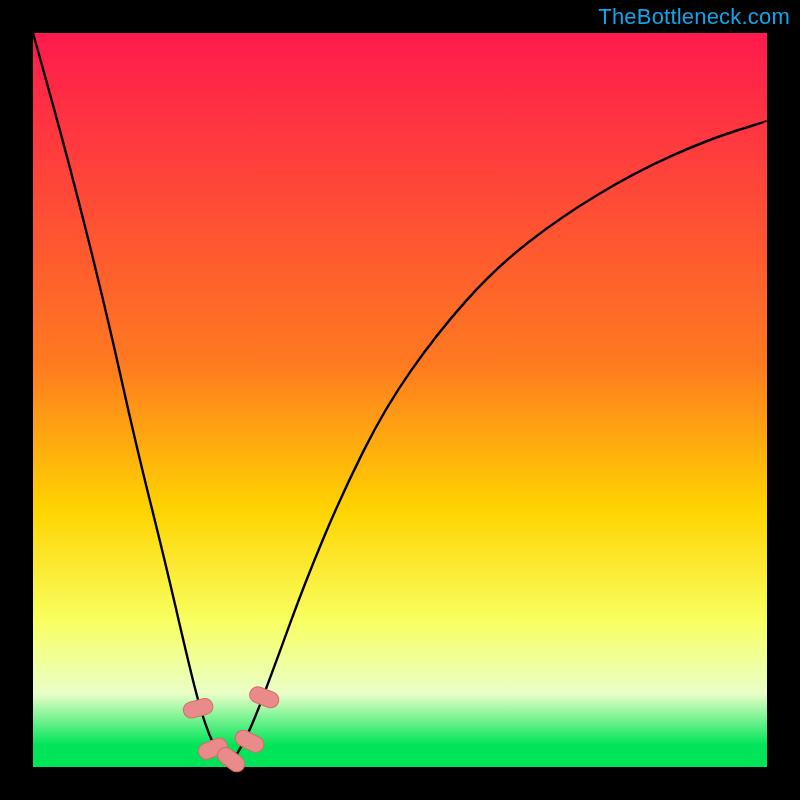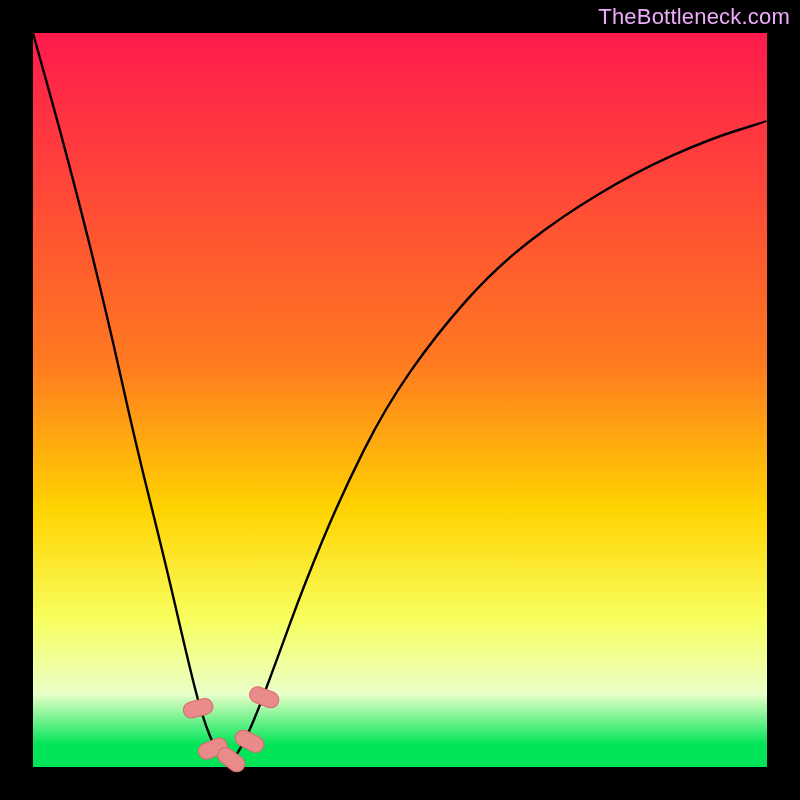--- a/index.html
+++ b/index.html
@@ -14,21 +14,21 @@
   .stage {
     position: relative;
     width: 800px;
     height: 800px;
     background: #000;
   }
   .watermark {
     position: absolute;
     top: 4px;
     right: 10px;
-    color: #f0abfc;
+    color: #0ea5e9;
     font-size: 22px;
     font-weight: 500;
     letter-spacing: 0.2px;
     z-index: 10;
     user-select: none;
   }
   svg.plot {
     position: absolute;
     left: 0;
     top: 0;

